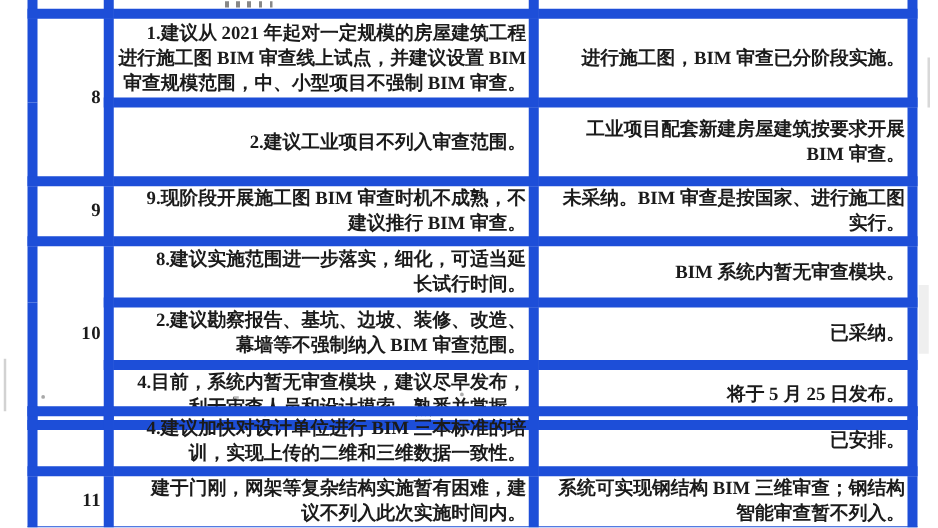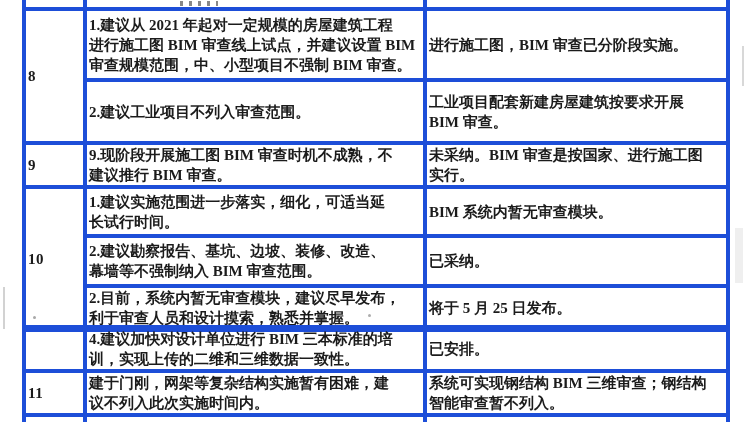--- a/index.html
+++ b/index.html
@@ -15,23 +15,23 @@
   table.doc{
     position:absolute;
     border-collapse:collapse;
     table-layout:fixed;
     width:704px;
     left:22px;
   }
   #block1{top:-25px;}
   #block2{top:325px;}
   td{
-    border:4px solid #1d4ed8;
+    border:8px solid #1d4ed8;
     padding:0 2px;
-    text-align:left;
+    text-align:right;
     vertical-align:middle;
     font-size:15px;
     font-weight:bold;
     line-height:20px;
     overflow:hidden;
     white-space:pre-line;
   }
   td.num{font-size:15px;letter-spacing:0.5px;}
   col.c-num{width:61px;}
   col.c-sugg{width:340px;}
@@ -82,31 +82,31 @@
       </tr>
       <tr style="height:44px">
         <td class="num">9</td>
         <td>9.现阶段开展施工图 BIM 审查时机不成熟，不
 建议推行 BIM 审查。</td>
         <td>未采纳。BIM 审查是按国家、进行施工图
 实行。</td>
       </tr>
       <tr style="height:49px">
         <td class="num" rowspan="3">10</td>
-        <td>1.建议实施范围进一步落实，细化，可适当延
+        <td>8.建议实施范围进一步落实，细化，可适当延
 长试行时间。</td>
         <td>BIM 系统内暂无审查模块。</td>
       </tr>
       <tr style="height:50px">
         <td>2.建议勘察报告、基坑、边坡、装修、改造、
 幕墙等不强制纳入 BIM 审查范围。</td>
         <td>已采纳。</td>
       </tr>
       <tr style="height:41px">
-        <td>2.目前，系统内暂无审查模块，建议尽早发布，
+        <td>4.目前，系统内暂无审查模块，建议尽早发布，
 利于审查人员和设计摸索，熟悉并掌握。</td>
         <td>将于 5 月 25 日发布。</td>
       </tr>
     </tbody>
   </table>
 
   <table class="doc" id="block2">
     <colgroup>
         <col class="c-num">
         <col class="c-sugg">

